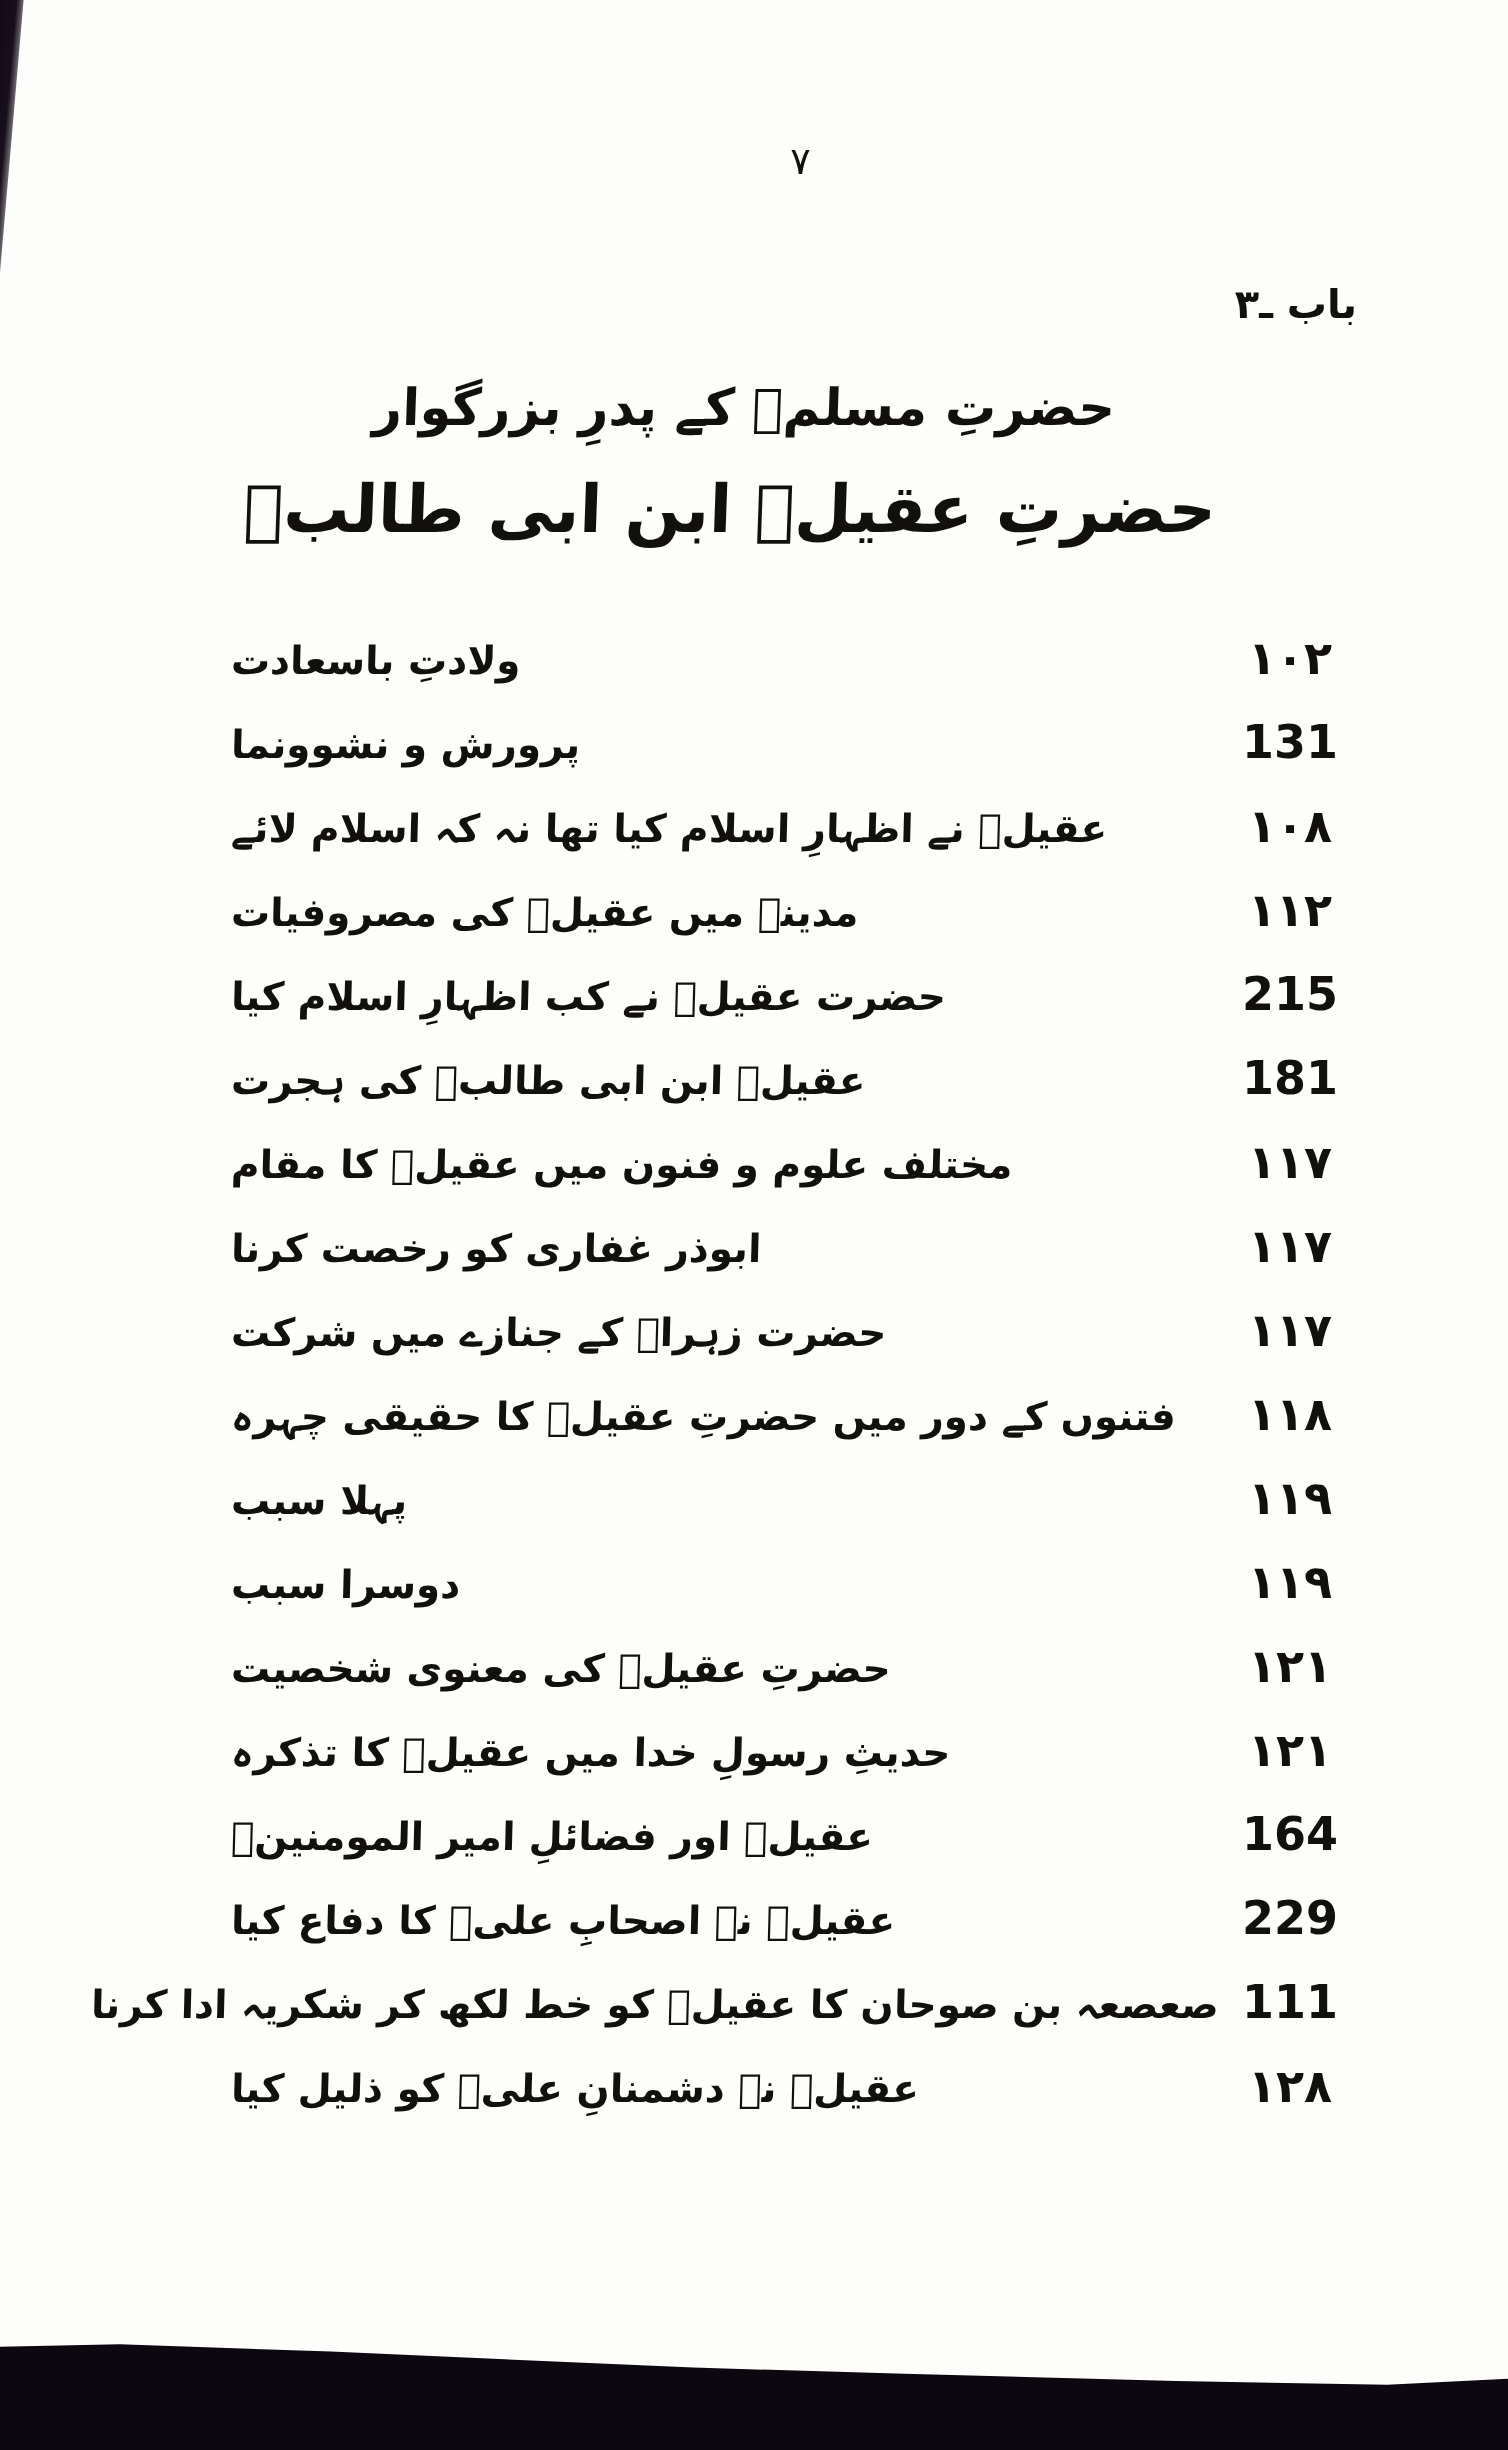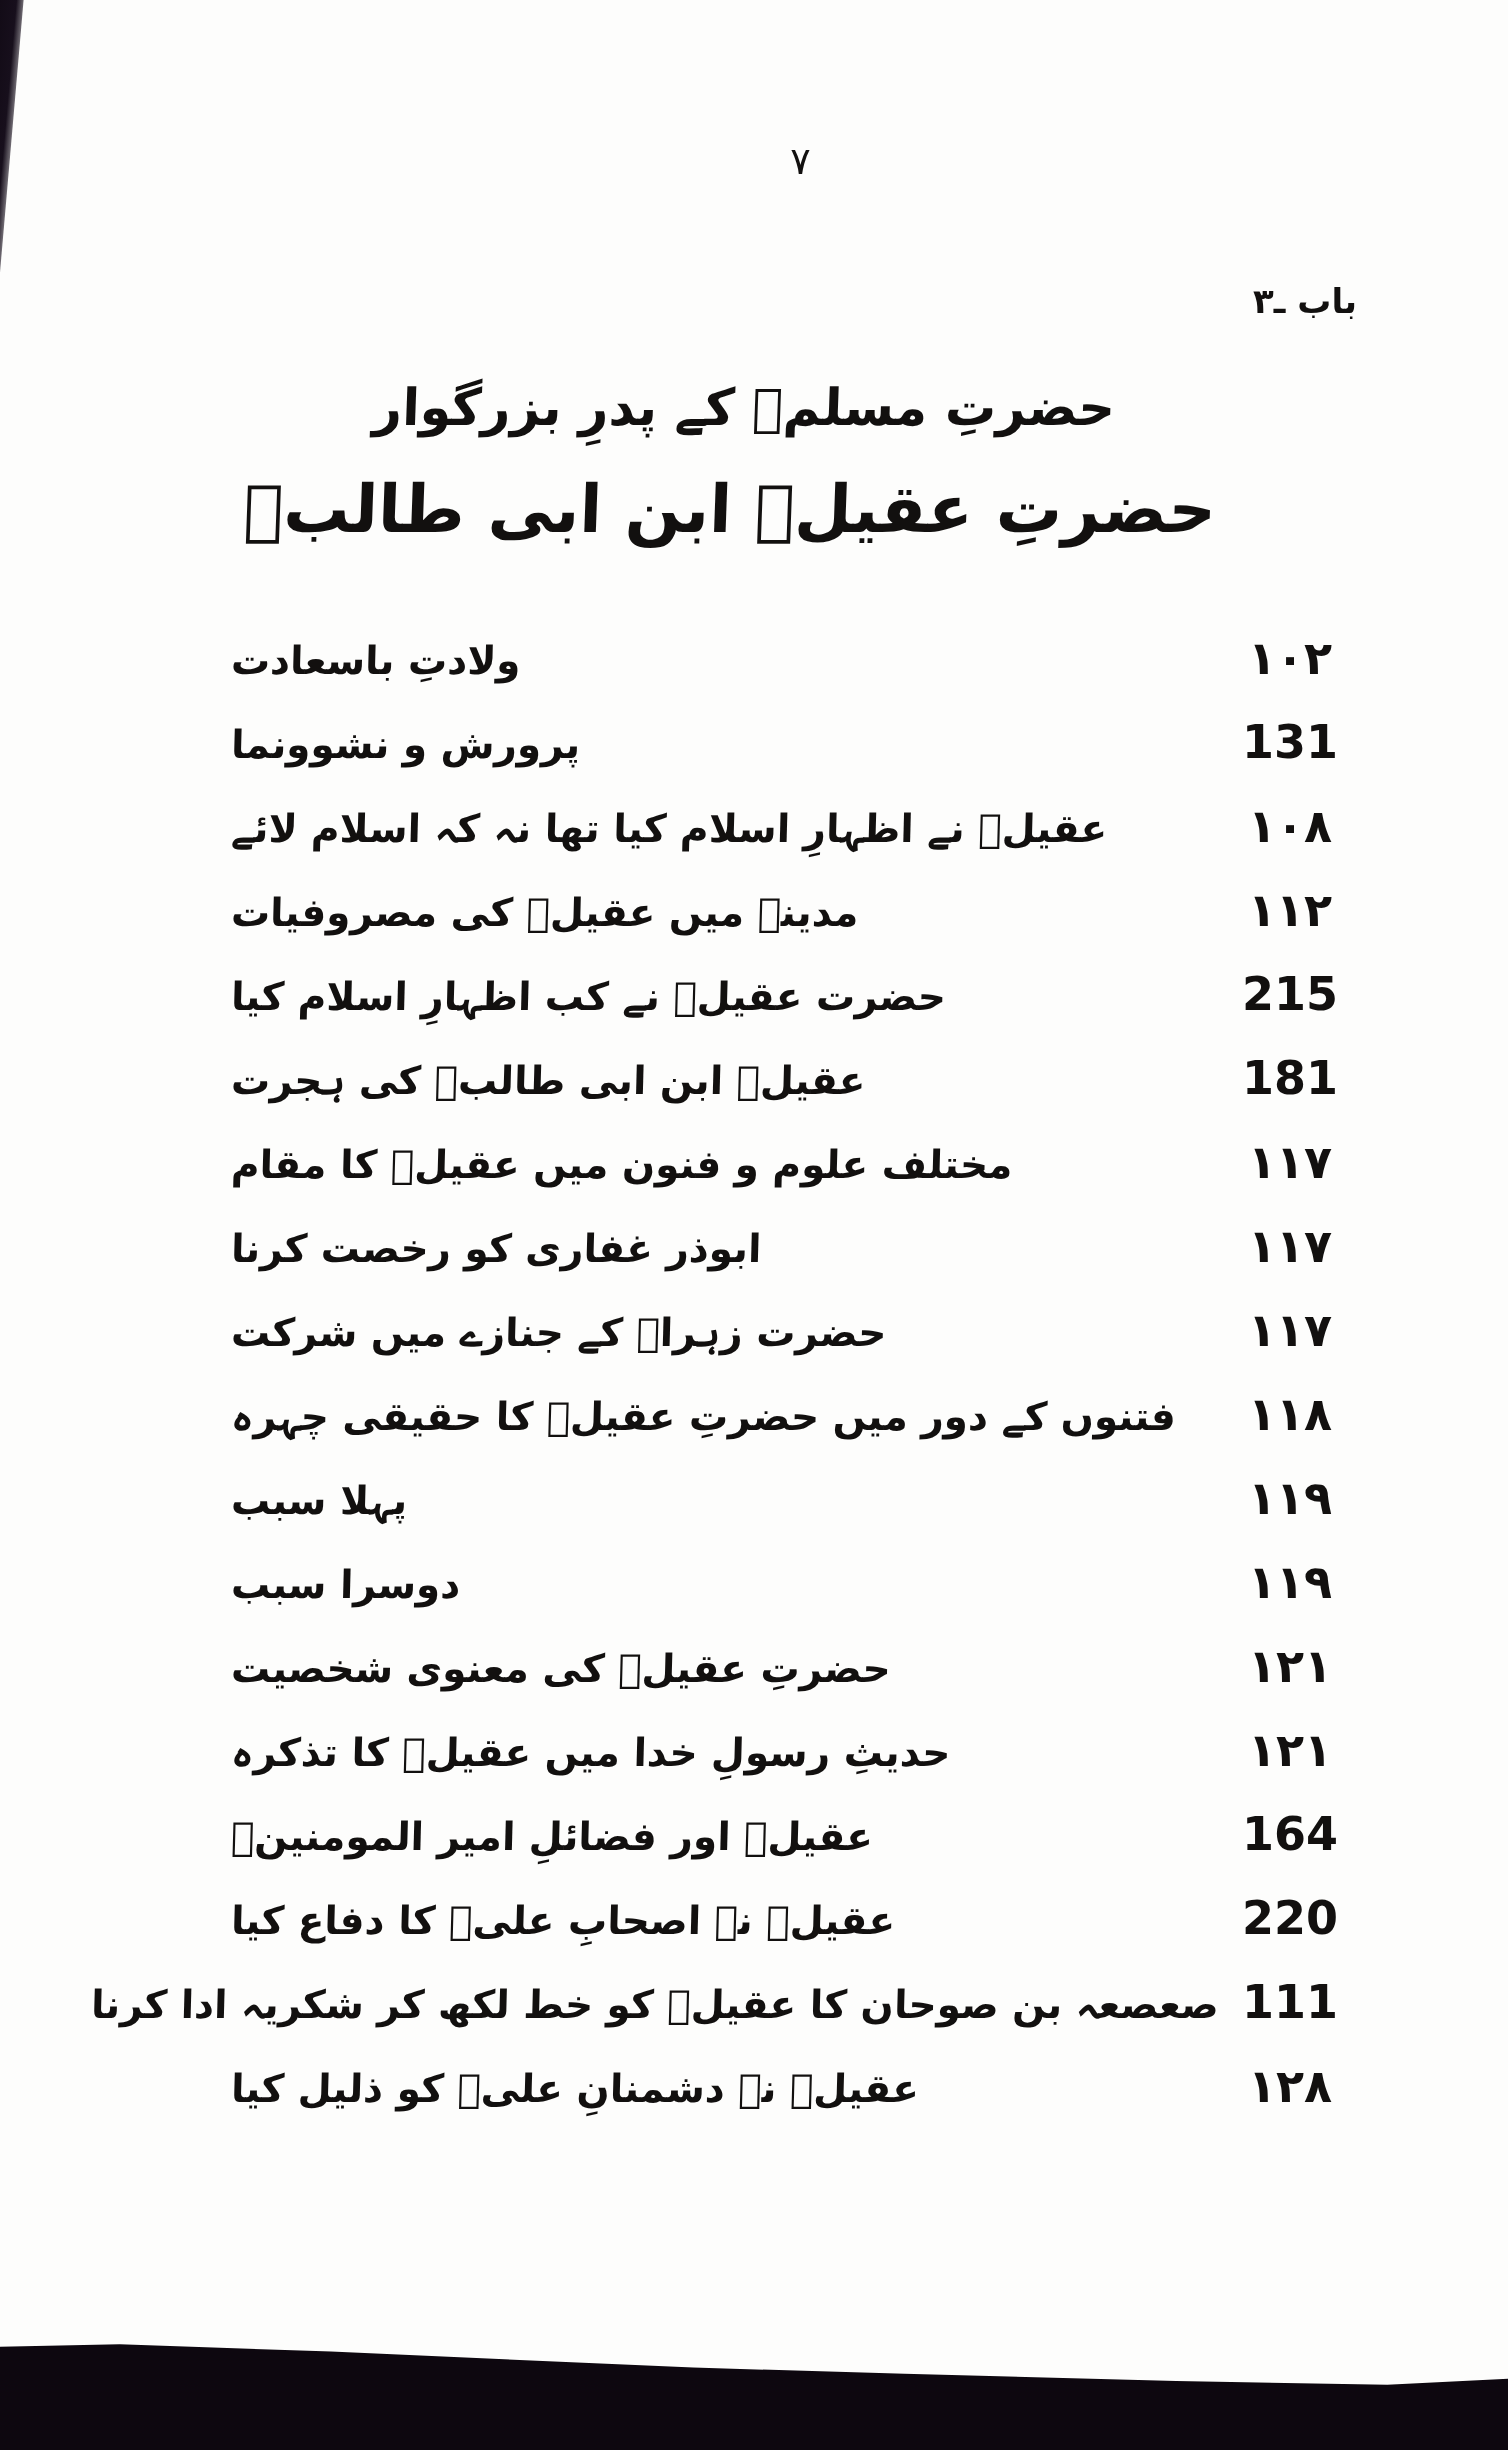--- a/index.html
+++ b/index.html
@@ -52,21 +52,21 @@
     line-height: 1;
     letter-spacing: 0;
     transform: translateX(47px);
   }
 
   
   .chapter-label {
     position: absolute;
     top: 284px;
     right: 151px;
-    font-size: 34px;
+    font-size: 40px;
     line-height: 1;
     font-weight: 600;
     letter-spacing: 0.9px;
   }
 
   
   .subtitle {
     position: absolute;
     top: 376px;
     left: 0;
@@ -198,21 +198,21 @@
       </div>
       <div class="toc-row">
         <div class="toc-page">۱۲۱</div>
         <div class="toc-title">حدیثِ رسولِ خدا میں عقیلؑ کا تذکرہ</div>
       </div>
       <div class="toc-row">
         <div class="toc-page">164</div>
         <div class="toc-title">عقیلؑ اور فضائلِ امیر المومنینؑ</div>
       </div>
       <div class="toc-row">
-        <div class="toc-page">220</div>
+        <div class="toc-page">229</div>
         <div class="toc-title">عقیلؑ نے اصحابِ علیؑ کا دفاع کیا</div>
       </div>
       <div class="toc-row">
         <div class="toc-page">111</div>
         <div class="toc-title">صعصعہ بن صوحان کا عقیلؑ کو خط لکھ کر شکریہ ادا کرنا</div>
       </div>
       <div class="toc-row">
         <div class="toc-page">۱۲۸</div>
         <div class="toc-title">عقیلؑ نے دشمنانِ علیؑ کو ذلیل کیا</div>
       </div>

